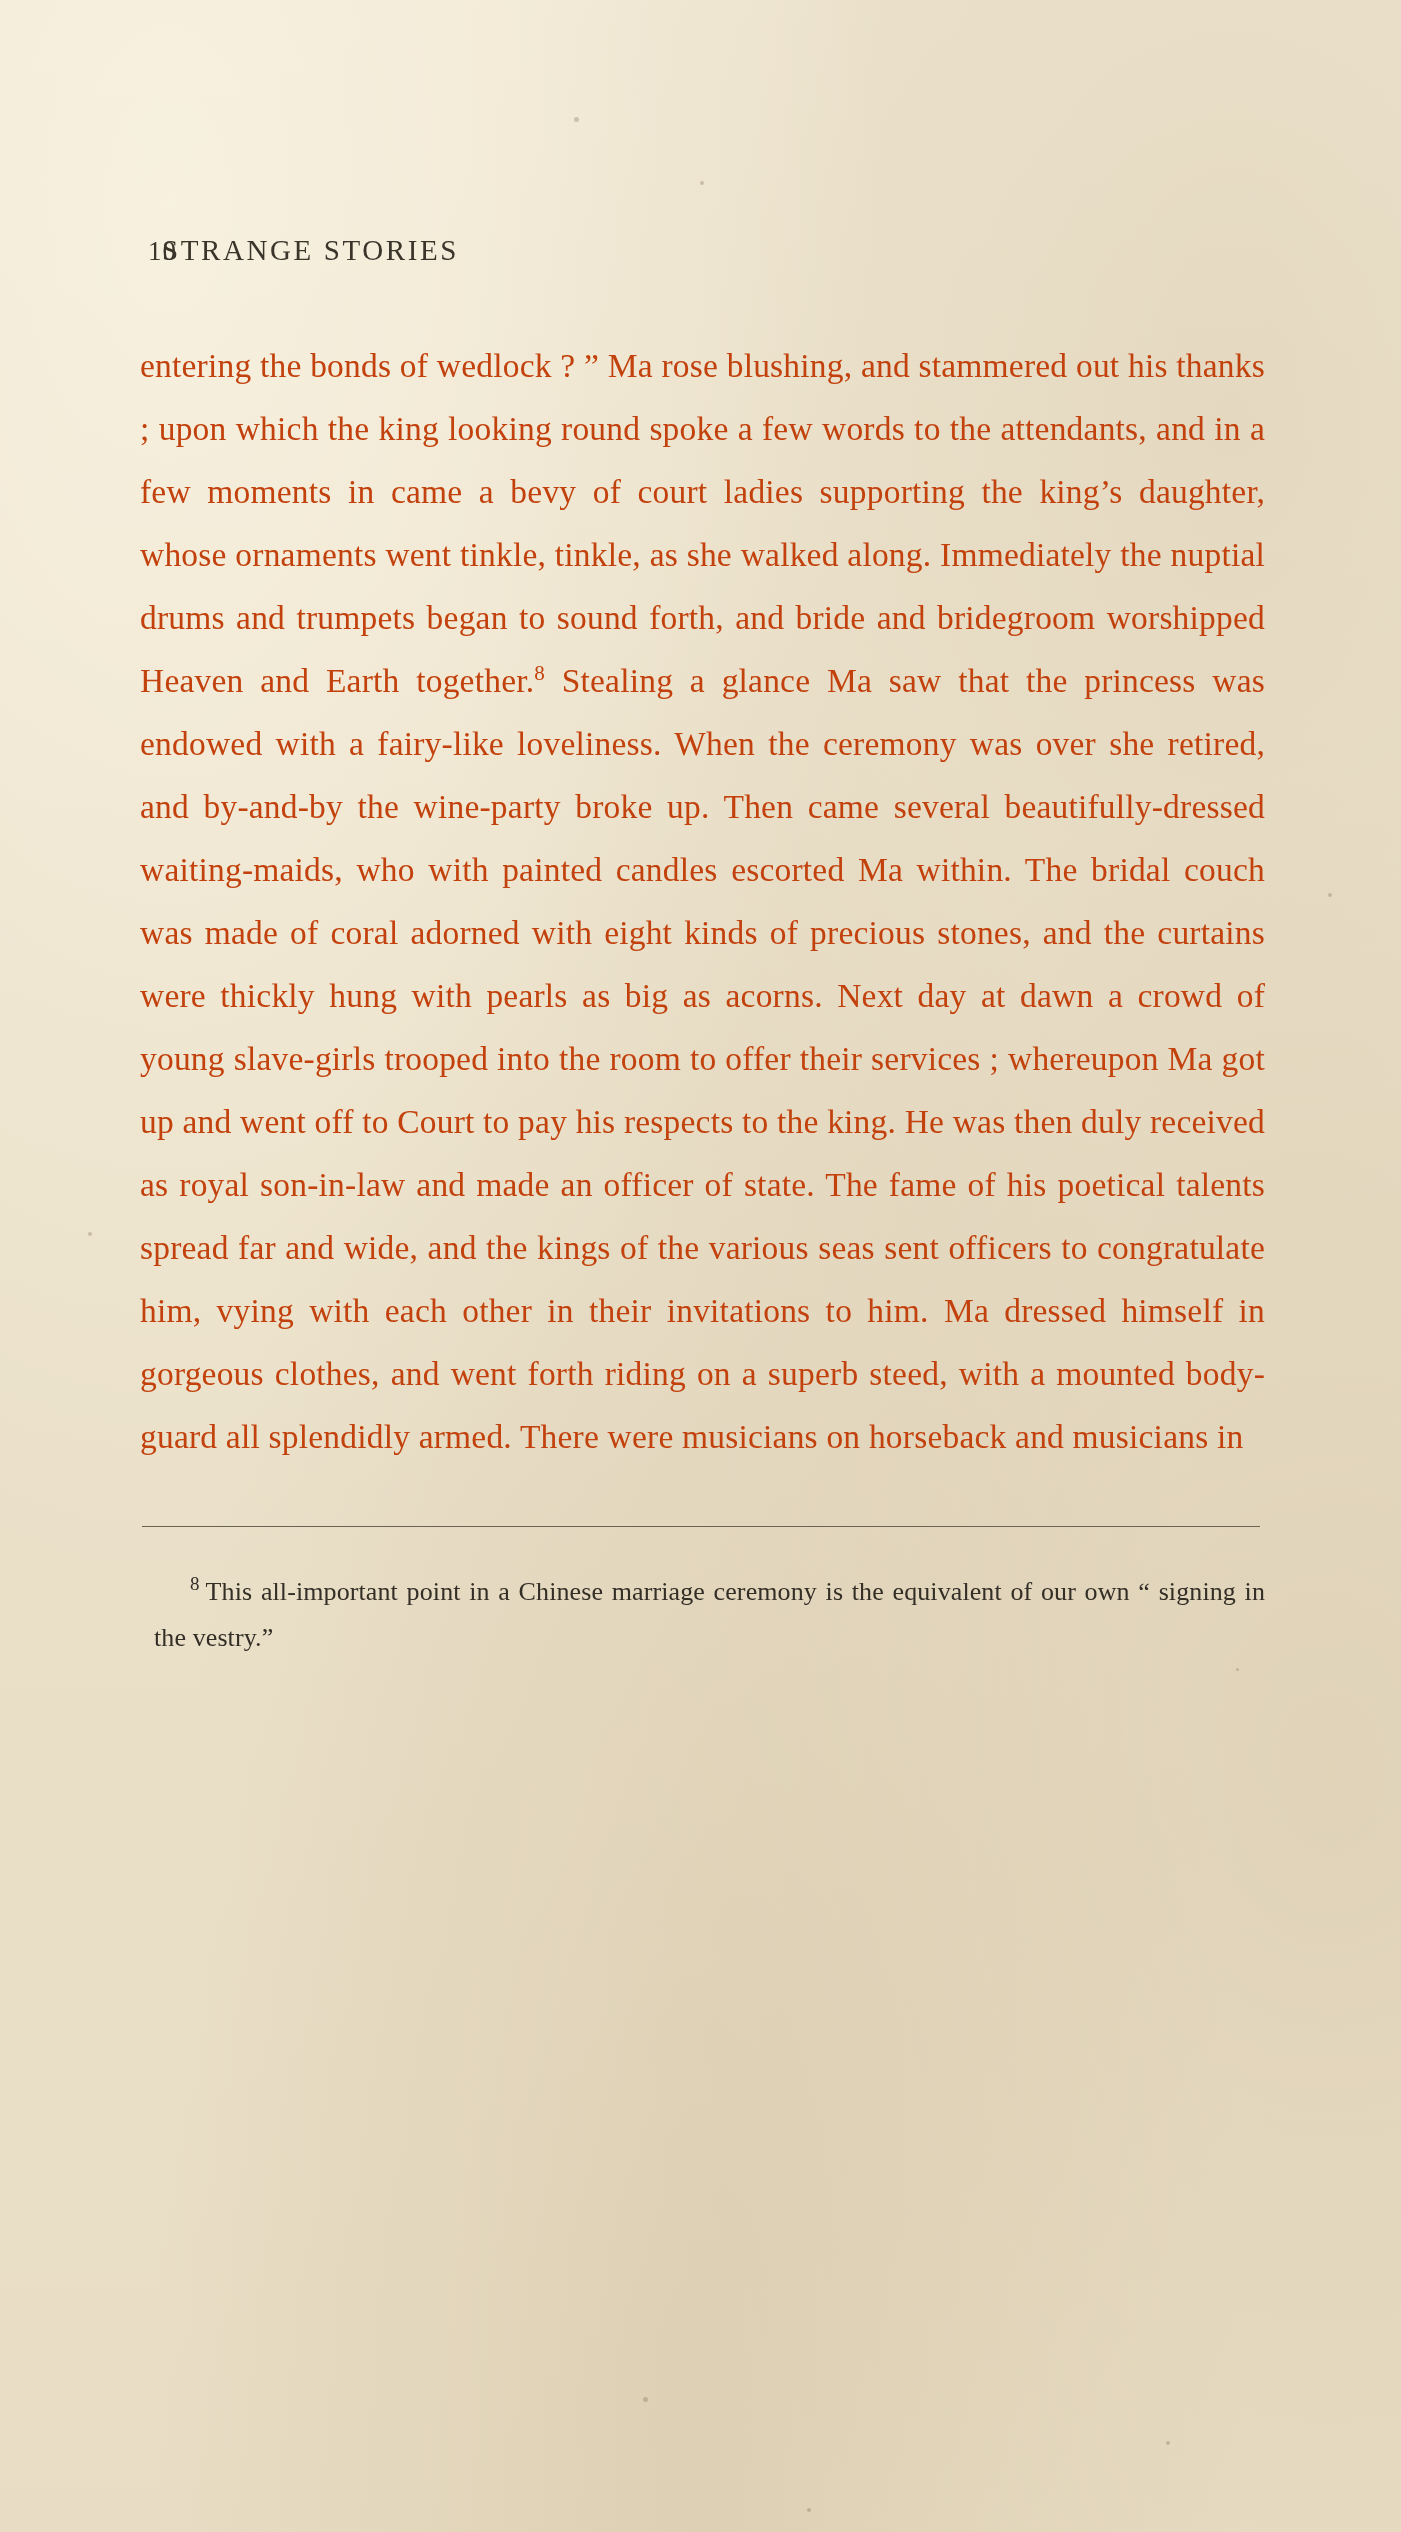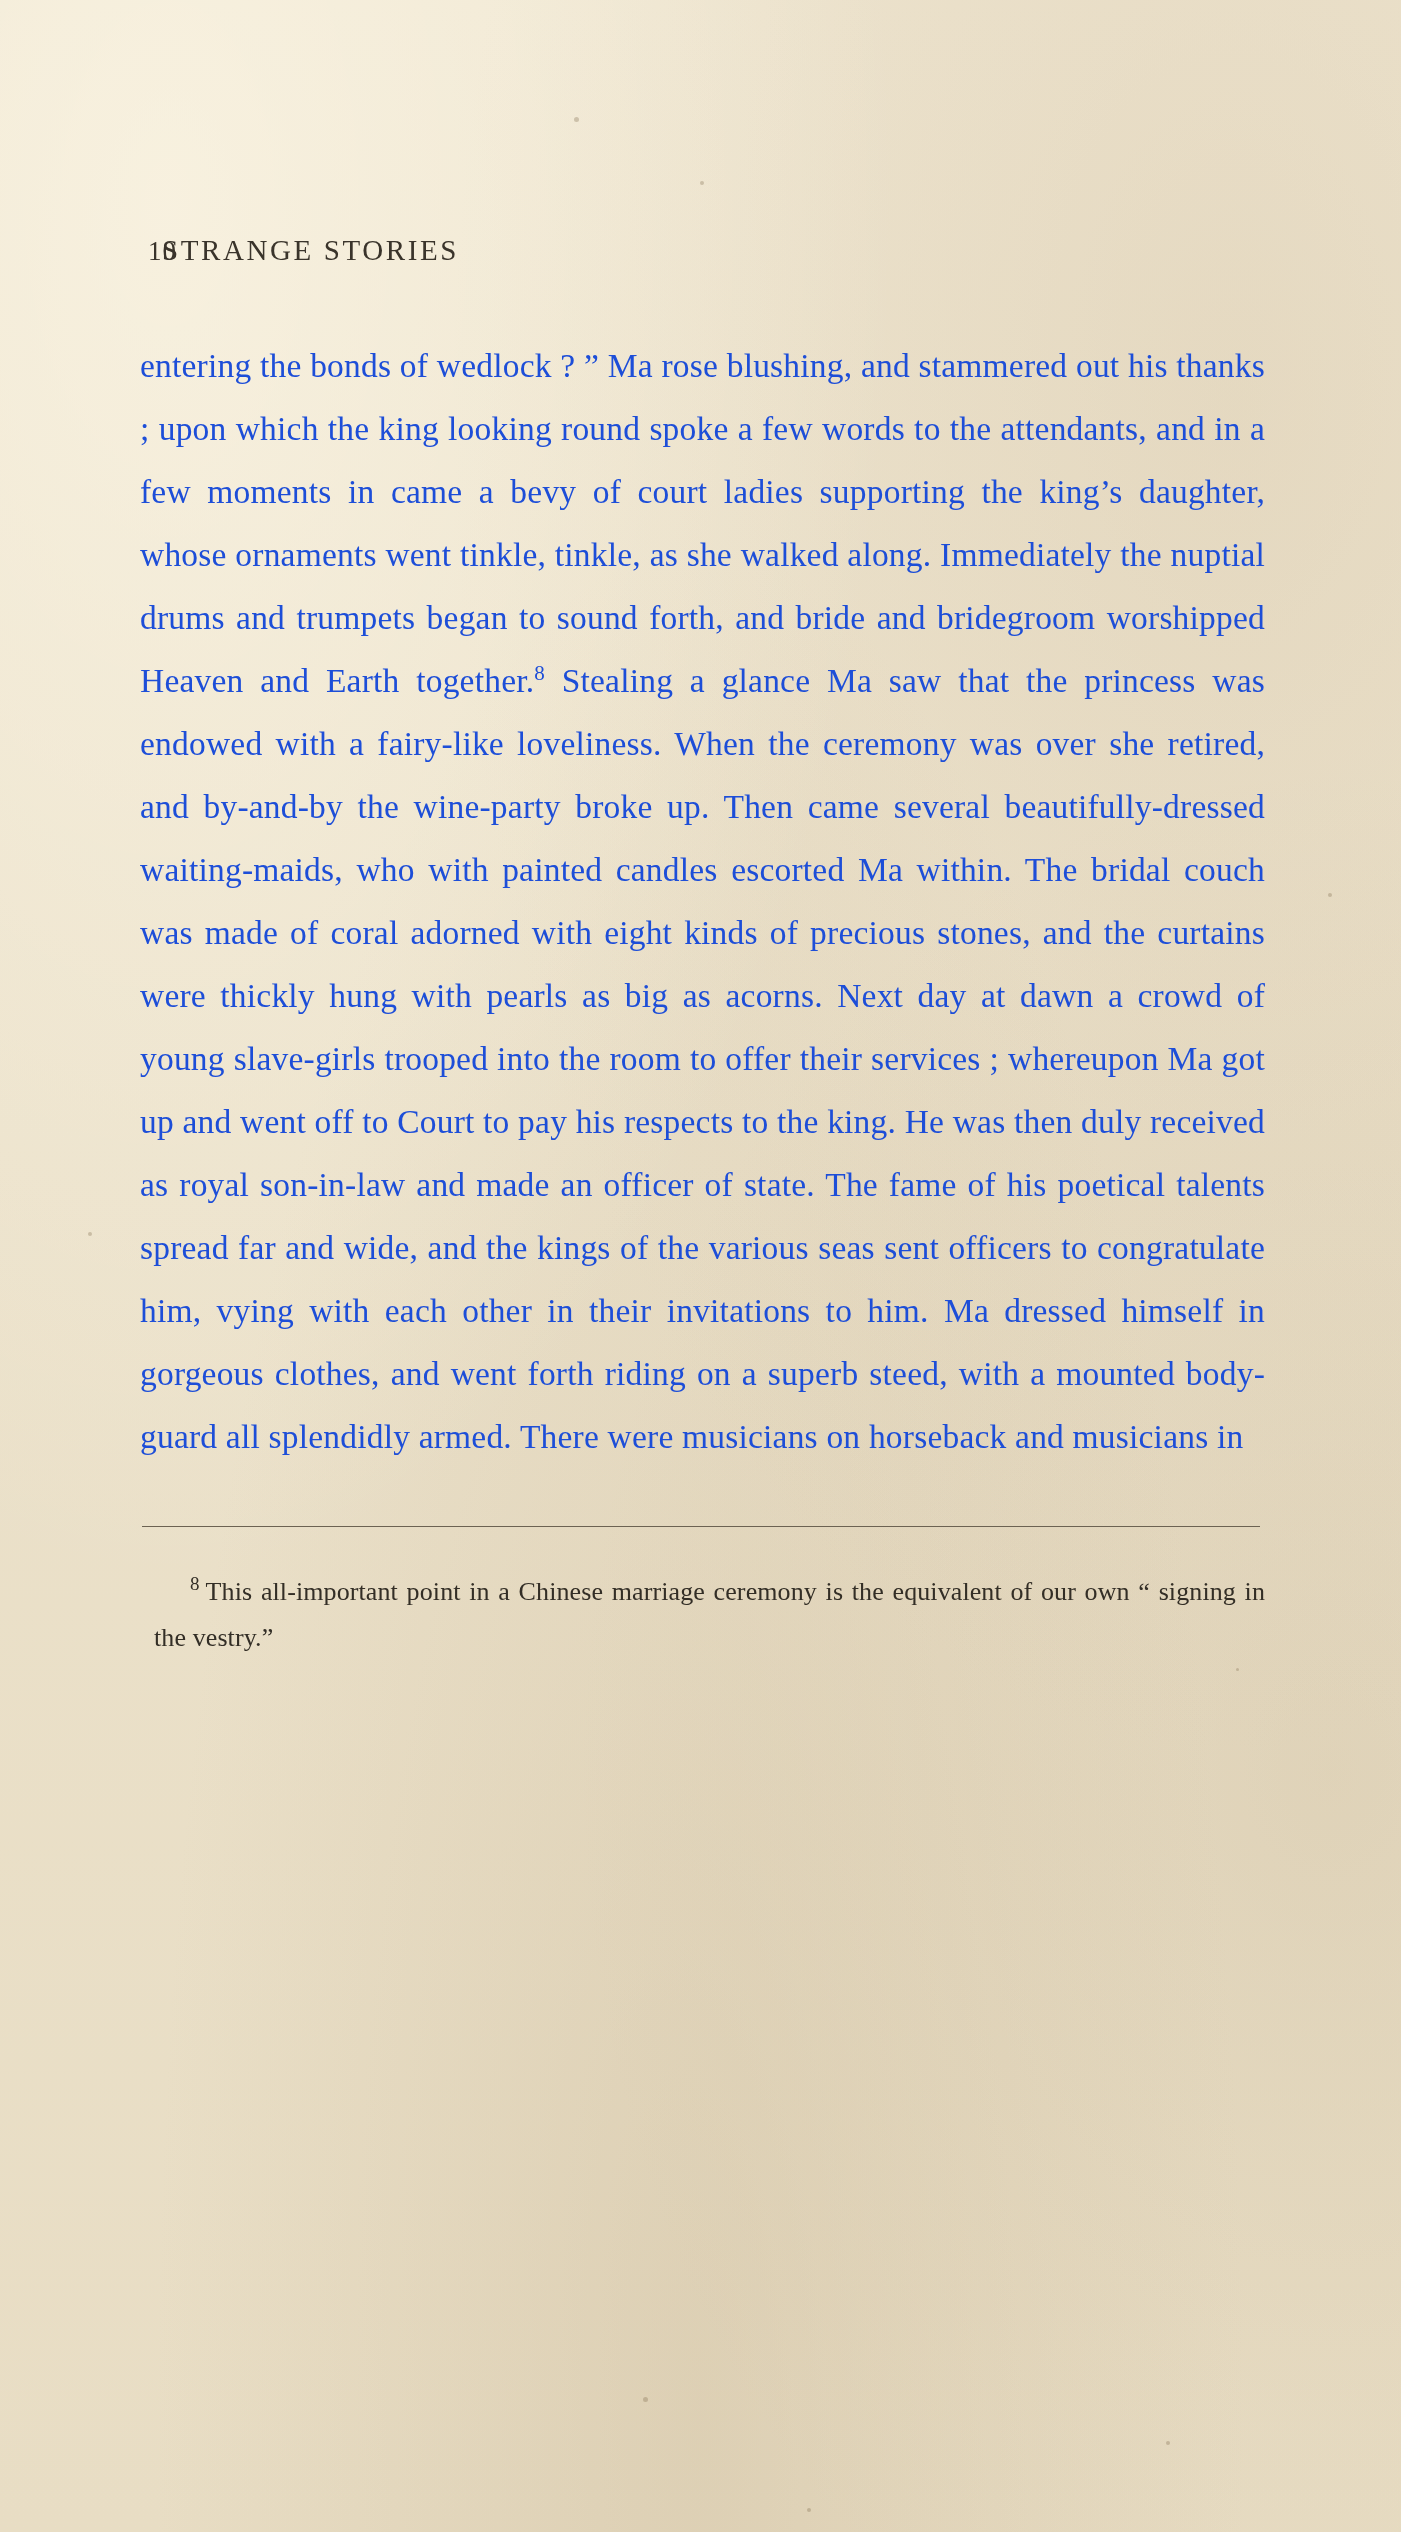--- a/index.html
+++ b/index.html
@@ -71,21 +71,21 @@
     letter-spacing: 2.6px;
     color: #3a342b;
     padding-left: 22px;
   }
 
   .body-text {
     font-size: 33.5px;
     line-height: 63px;
     text-align: justify;
     text-justify: inter-word;
-    color: #1d4ed8;
+    color: #c2410c;
     letter-spacing: 0.2px;
   }
   .body-text p {
     margin: 0;
     text-indent: 0;
   }
   .sup {
     font-size: 21px;
     vertical-align: super;
     line-height: 0;

